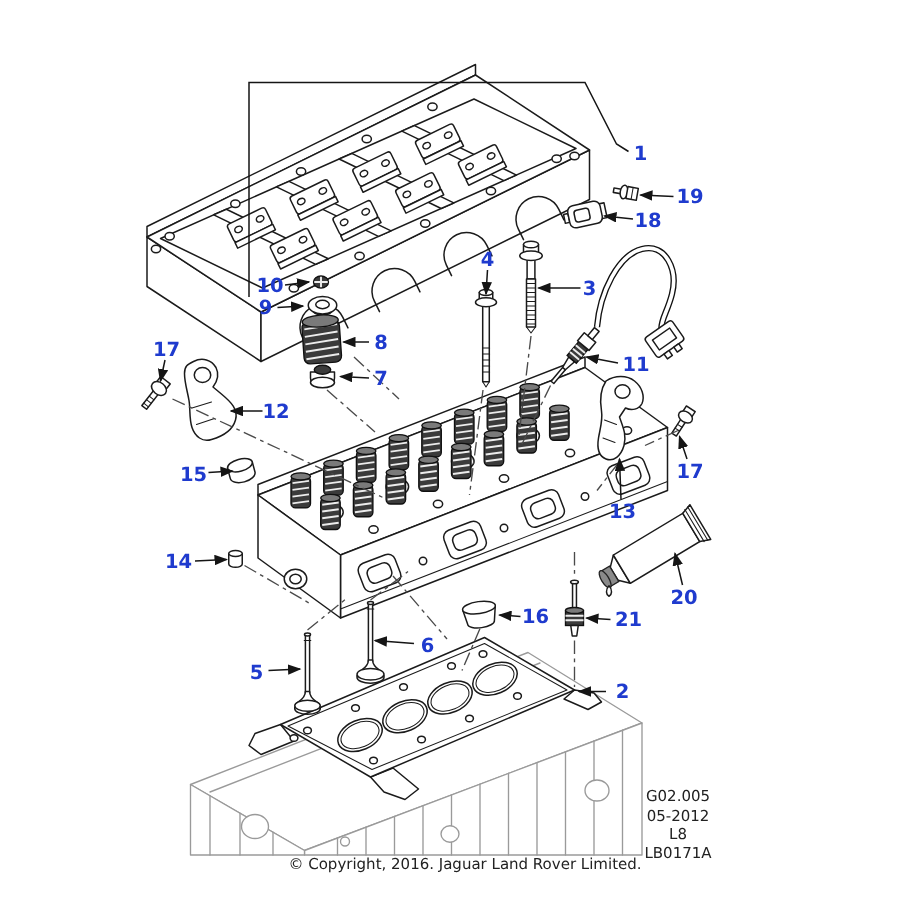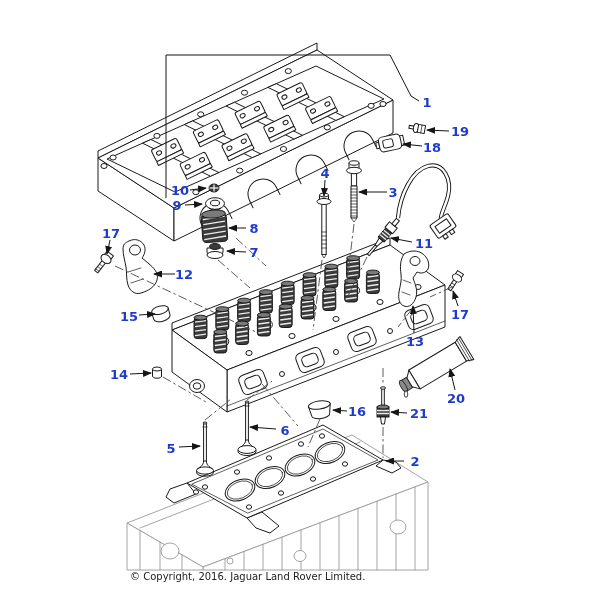--- a/index.html
+++ b/index.html
@@ -16,21 +16,21 @@
   .lnn{fill:none;stroke:#1b1b1b;stroke-width:1;stroke-linejoin:round;stroke-linecap:round;}
   .thin{stroke-width:.7;}
   .dk{fill:#3b3b3b;stroke:#101010;stroke-width:.9;}
   .coil{stroke:#ececec;stroke-width:1.3;fill:none;}
   .sprtop{fill:#7a7a7a;stroke:#101010;stroke-width:.9;}
   .gray{fill:#8a8a8a;stroke:#222;stroke-width:.9;}
   .blk{fill:#fff;stroke:#9a9a9a;stroke-width:.9;stroke-linejoin:round;}
   .blkn{fill:none;stroke:#9a9a9a;stroke-width:.9;stroke-linecap:round;}
   .info{position:absolute;left:404px;top:526px;width:96px;text-align:center;
         font-size:10px;color:#222;line-height:12.5px;}
-  .copyright{position:absolute;left:130px;top:571px;width:360px;text-align:left;
+  .copyright{position:absolute;left:130px;top:571px;width:360px;text-align:center;
         font-size:10px;color:#222;}
 </style>
 </head>
 <body>
 
 <div class="stage">
 <svg id="diagram" width="600" height="600" viewBox="0 0 600 600">
   <defs>
     <marker id="arrow" markerWidth="9" markerHeight="7" refX="8" refY="3.5" orient="auto" markerUnits="userSpaceOnUse">
       <path d="M0,0 L9,3.5 L0,7 Z" fill="#151515"></path>
@@ -412,15 +412,21 @@
       <polyline points="422,146 403,144" class="leader" marker-end="url(#arrow)"></polyline>
       <text x="432" y="151.5" class="callout">18</text>
       <polyline points="449,131 427,130" class="leader" marker-end="url(#arrow)"></polyline>
       <text x="460" y="135.5" class="callout">19</text>
       <polyline points="455,390 450,369" class="leader" marker-end="url(#arrow)"></polyline>
       <text x="456" y="402.5" class="callout">20</text>
       <polyline points="407,413 391,412" class="leader" marker-end="url(#arrow)"></polyline>
       <text x="419" y="417.5" class="callout">21</text>
     </svg>
 
+<div class="info">
+  <div>G02.005</div>
+  <div>05-2012</div>
+  <div>L8</div>
+  <div>LB0171A</div>
+</div>
 
 <div class="copyright">© Copyright, 2016. Jaguar Land Rover Limited.</div>
 </div>
 
 </body></html>

